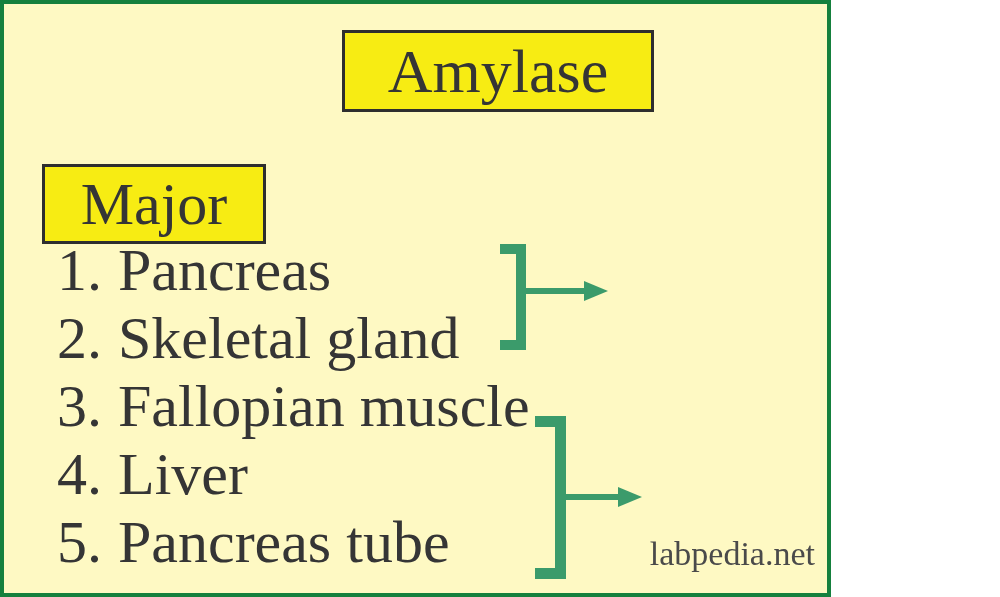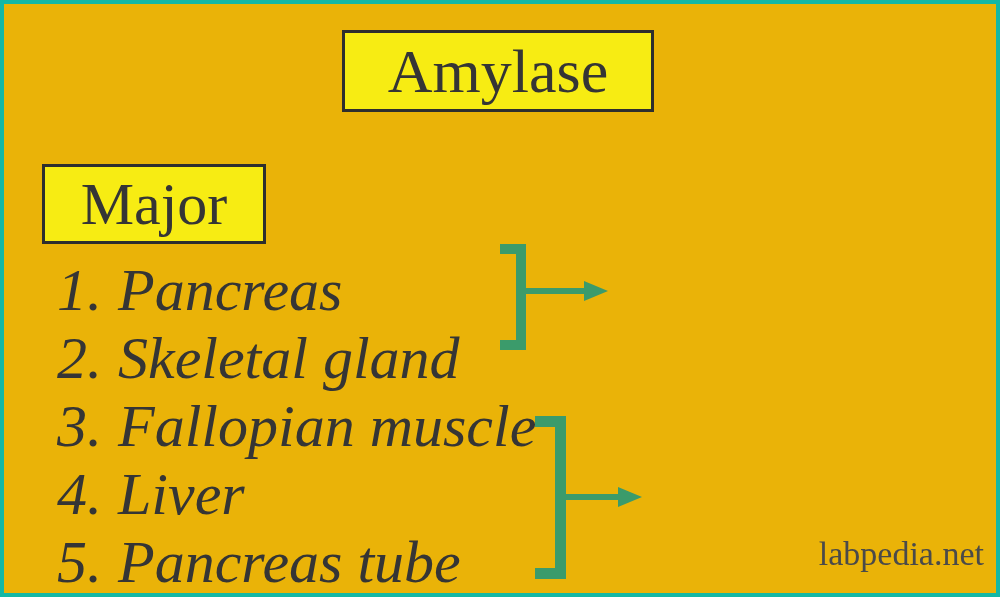--- a/index.html
+++ b/index.html
@@ -1,24 +1,24 @@
 <!DOCTYPE html>
 <html><head>
 <meta charset="utf-8">
 <style>
   * { margin: 0; padding: 0; box-sizing: border-box; }
   html, body { background: #ffffff; }
   body { font-family: "Liberation Serif", "DejaVu Serif", serif; }
 
   .figure {
     position: relative;
-    width: 1000px;
+    width: 831px;
     height: 597px;
-    background: #eab308;
-    border: 4px solid #14b8a6;
+    background: #fef9c3;
+    border: 4px solid #15803d;
     overflow: hidden;
     color: #353535;
   }
 
   
   .highlight-box {
     position: absolute;
     background: #f7ec13;
     border: 3px solid #2e2e2e;
     display: flex;
@@ -33,25 +33,24 @@
   }
   .source-box {
     left: 38px; top: 160px;
     width: 224px; height: 80px;
     font-size: 60px;
   }
 
   
   .source-list {
     position: absolute;
-    left: 53px; top: 252px;
+    left: 53px; top: 232px;
     list-style: none;
     font-size: 60px;
     line-height: 68px;
-    font-style: italic;
   }
   .source-item { height: 68px; white-space: nowrap; }
   .source-item .num { display: inline-block; min-width: 46px; }
 
   
   .bracket {
     position: absolute;
     border-style: solid;
     border-color: #3b9b6b;
     border-left: none;

